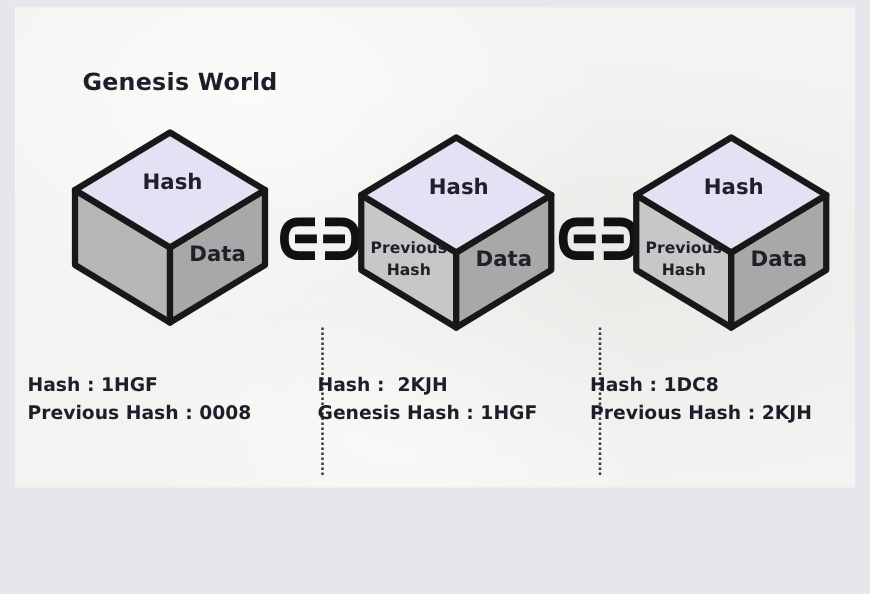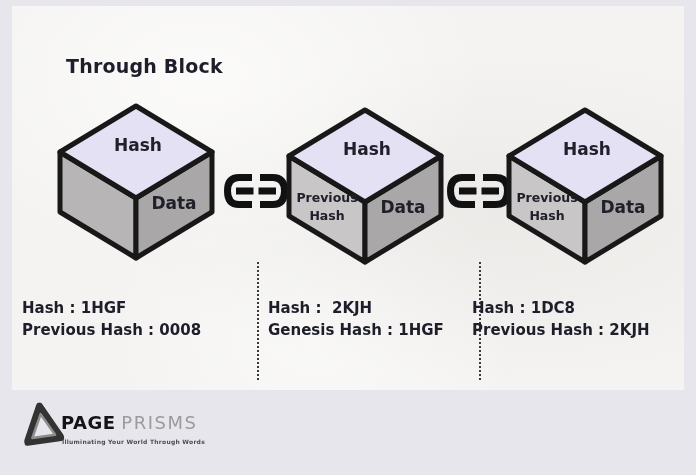--- a/index.html
+++ b/index.html
@@ -50,21 +50,21 @@
     position:absolute;left:40px;top:38px;font-size:6px;font-weight:bold;
     color:#4e4e4e;letter-spacing:.25px;white-space:nowrap;
   }
 </style>
 </head>
 <body>
 
 <div class="canvas">
   <div class="paper">
 
-    <h1 class="title">Through Block</h1>
+    <h1 class="title">Genesis World</h1>
 
     <svg class="cube" style="left:44px;top:95px" viewBox="0 0 160 162">
       <polygon class="face-left genesis" points="4,51 80,97 80,157 4,111"></polygon>
       <polygon class="face-right" points="156,51 80,97 80,157 156,111"></polygon>
       <polygon class="face-top" points="80,5 156,51 80,97 4,51"></polygon>
       <text class="t-top" x="82" y="50" text-anchor="middle">Hash</text>
       <text class="t-right" x="118" y="108" text-anchor="middle">Data</text>
     </svg>
 
     <svg class="chain" style="left:210px;top:165px" viewBox="0 0 68 40">
@@ -101,34 +101,23 @@
       <text class="t-right" x="118" y="108" text-anchor="middle">Data</text>
     </svg>
 
     <div class="divider" style="left:245px"></div>
     <div class="divider" style="left:467px"></div>
 
     <div class="caption" style="left:10px">
       <div>Hash : 1HGF</div>
       <div>Previous Hash : 0008</div>
     </div>
-    <div class="caption" style="left:256px">
+    <div class="caption" style="left:242px">
       <div>Hash :  2KJH</div>
       <div>Genesis Hash : 1HGF</div>
     </div>
     <div class="caption" style="left:460px">
       <div>Hash : 1DC8</div>
       <div>Previous Hash : 2KJH</div>
     </div>
   </div>
 
-  <div class="logo">
-    <svg class="logo-tri" viewBox="0 0 40 44">
-      <polygon points="20,4 37,38 3,38" fill="none" stroke="#333333" stroke-width="7" stroke-linejoin="round"></polygon>
-      <polygon points="20,12 31.5,34.5 8.5,34.5" fill="none" stroke="#8d8d8d" stroke-width="2.5" stroke-linejoin="round"></polygon>
-    </svg>
-    <div class="brand">
-      <span class="brand-bold">PAGE</span>
-      <span class="brand-light">PRISMS</span>
-    </div>
-    <div class="tagline">Illuminating Your World Through Words</div>
-  </div>
 </div>
 
 </body></html>

